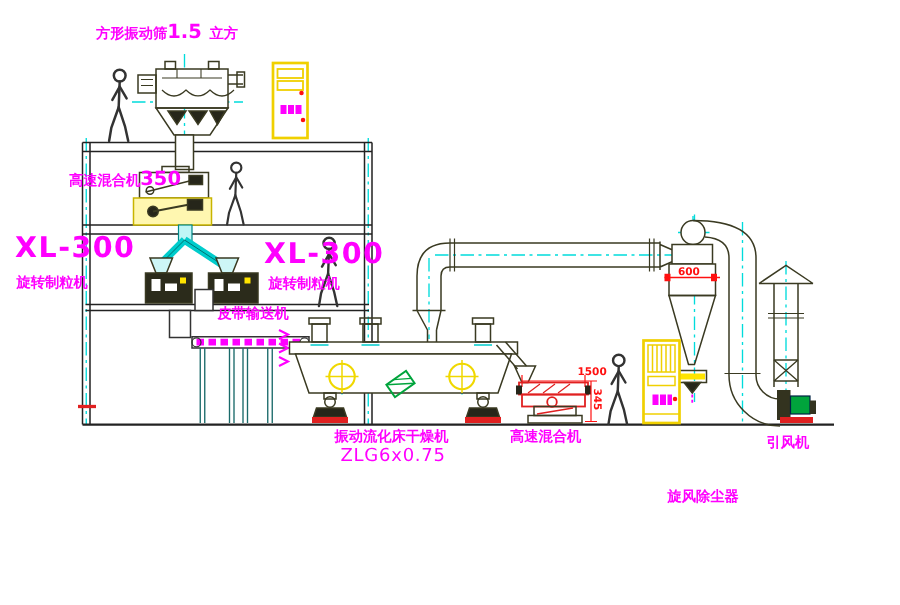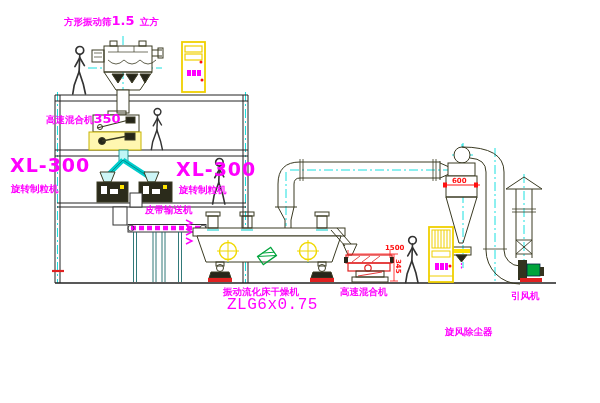--- a/index.html
+++ b/index.html
@@ -3,21 +3,21 @@
 <meta charset="utf-8">
 <style>
   html,body{margin:0;padding:0;background:#fff;}
   #screen{position:relative;width:600px;height:403px;background:#ffffff;overflow:hidden;
           font-family:"DejaVu Sans","Liberation Sans",sans-serif;}
   #screen svg{position:absolute;left:0;top:0;}
   .label{position:absolute;color:#ff00ff;white-space:nowrap;line-height:1;}
   .zh{font-size:9.5px;font-weight:bold;letter-spacing:0px;}
   .num-inline{font-size:13px;font-weight:bold;}
   .model-lg{font-size:19px;font-weight:bold;letter-spacing:1px;}
-  .model-md{font-size:16px;font-weight:normal;letter-spacing:0.5px;font-family:Liberation Mono, monospace;}
+  .model-md{font-size:12px;font-weight:normal;letter-spacing:0.5px;}
   .dim{color:#ff1010;font-size:7px;font-weight:bold;}
   .dim-v{writing-mode:vertical-rl;}
   #title{position:absolute;left:282px;top:45px;color:#e03030;display:flex;align-items:baseline;gap:3px;}
   #title .t1{font-size:14.5px;font-weight:bold;}
   #title .t2{font-size:21px;font-weight:normal;letter-spacing:1px;}
 </style>
 </head>
 <body>
 
 <div id="screen">

